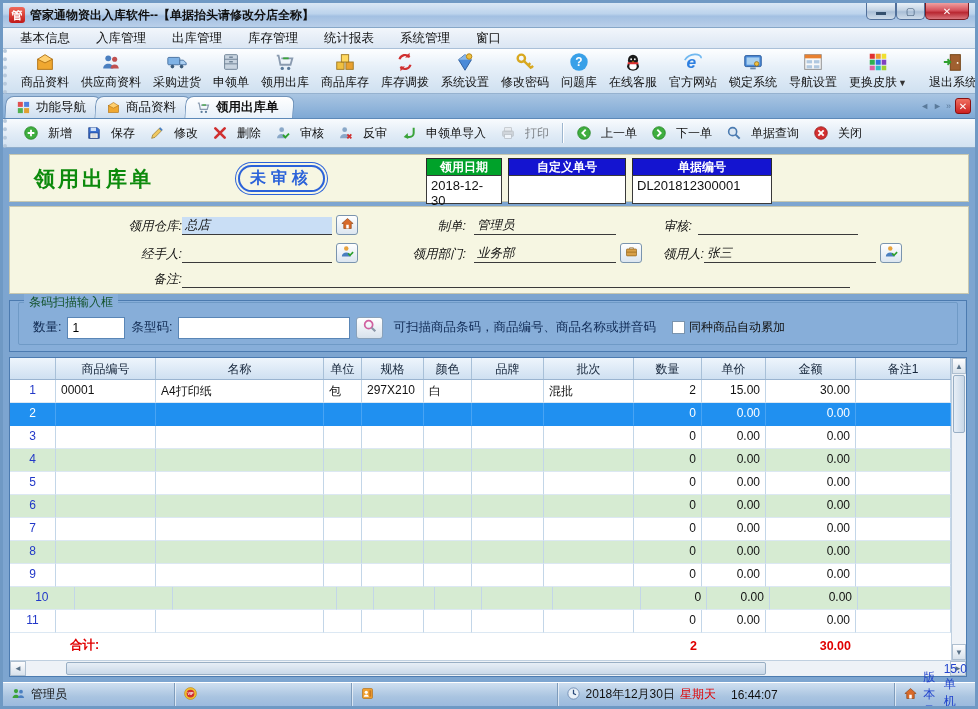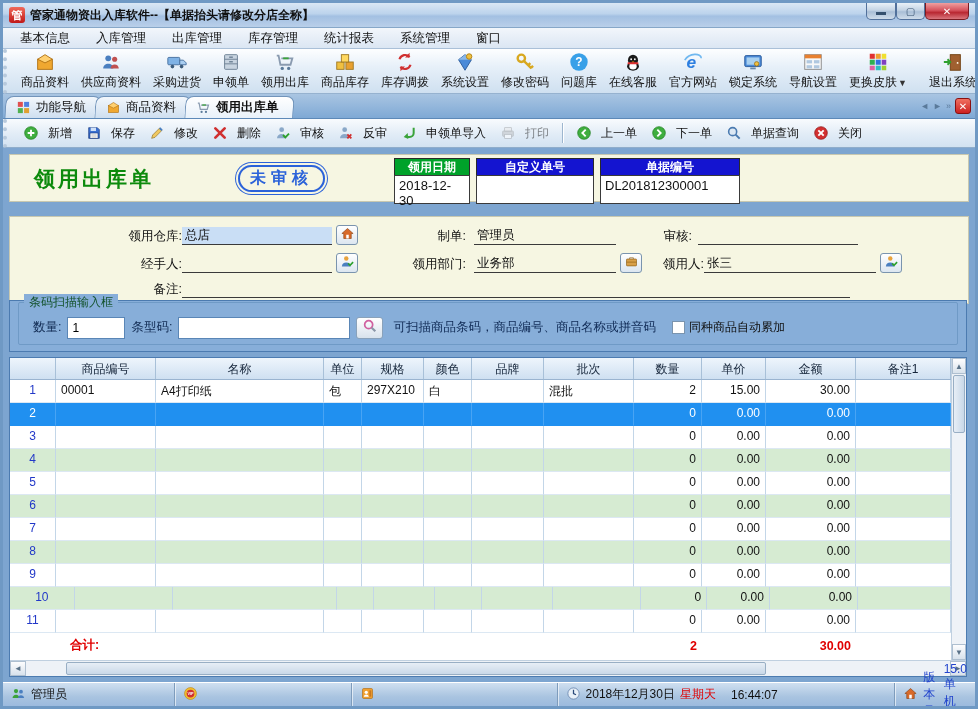--- a/index.html
+++ b/index.html
@@ -67,29 +67,29 @@
 
   
   .content{ position:relative; height:534px; background:#7da5d0; }
   .panel-cream{ position:absolute; left:6px; right:6px; background:#f6f6e2; border:1px solid #c8c8b0; }
   .doc-header{ top:6px; height:48px; }
   .doc-title{ position:absolute; left:24px; top:10px; font-size:21px; font-weight:bold;
     color:#0c8a0c; letter-spacing:3px; }
   .stamp{ position:absolute; left:228px; top:10px; color:#2b62d9; font-size:16px; font-weight:bold;
     letter-spacing:5px; padding:1px 10px; border:2px solid #2b62d9; border-radius:14px;
     box-shadow:0 0 0 2px #f6f6e2, 0 0 0 3px #2b62d9; }
-  .hdr-fields{ position:absolute; left:384px; top:3px; display:flex; gap:6px; }
+  .hdr-fields{ position:absolute; left:416px; top:3px; display:flex; gap:6px; }
   .hdr-col{ display:flex; flex-direction:column; }
   .hdr-cap{ height:17px; line-height:17px; text-align:center; color:#fff; font-weight:bold; font-size:12px;
     border:1px solid #2a2a2a; border-bottom:none; }
   .cap-green{ background:#00a22a; } .cap-blue{ background:#1414d0; }
   .hdr-val{ height:29px; background:#fff; border:1px solid #3a3a3a; padding:2px 4px; font-size:13px; }
   .w-date{ width:76px; } .w-custom{ width:118px; } .w-docno{ width:140px; }
 
-  .doc-fields{ top:68px; height:88px; font-size:12.5px; }
+  .doc-fields{ top:58px; height:88px; font-size:12.5px;font-style:italic; }
   .frow{ position:absolute; left:0; right:0; display:flex; align-items:flex-end; }
   .flabel{ text-align:right; white-space:nowrap; }
   .fval{ border-bottom:1px solid #3a3a3a; height:18px; padding:0 3px; font-size:12.5px; white-space:nowrap; }
   .fbtn{ width:22px; height:20px; margin-left:4px; border:1px solid #7a94ae; border-radius:3px;
     background:linear-gradient(#ffffff,#dce6f0); display:flex; align-items:center; justify-content:center; }
   .fbtn svg{ width:15px; height:15px; }
 
   
   .barcode{ position:absolute; left:6px; right:8px; top:152px; height:52px;
     background:#87aed9; border:1px solid #4c7bb0; }

